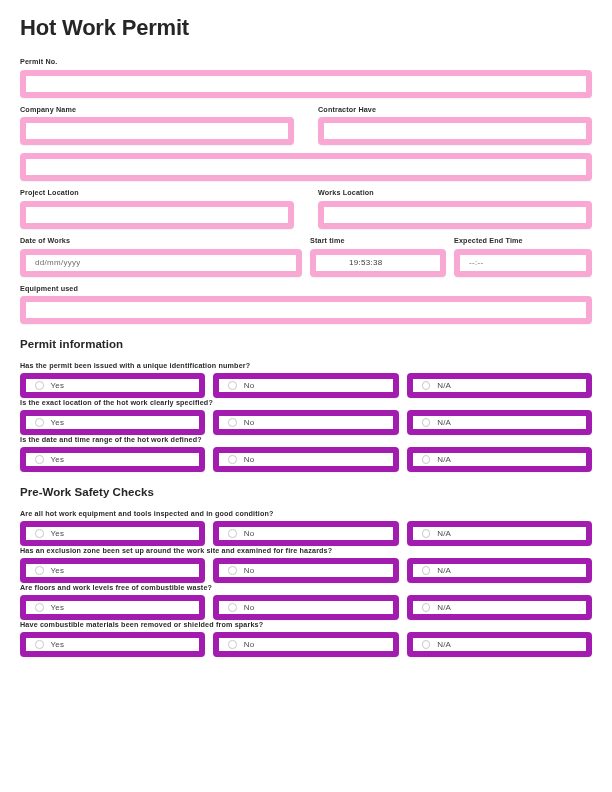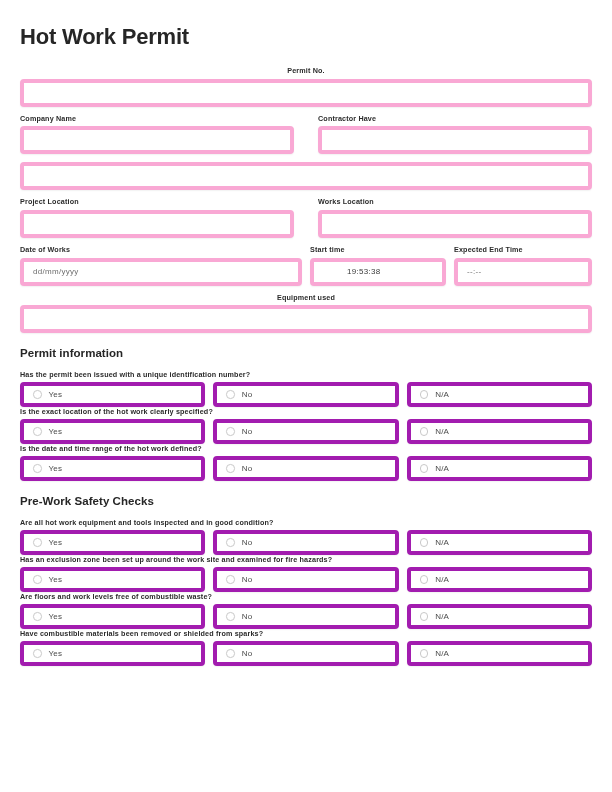--- a/index.html
+++ b/index.html
@@ -11,21 +11,21 @@
     background: #ffffff;
   }
   body {
     font-family: "Liberation Sans", "DejaVu Sans", sans-serif;
     color: #2b2b2b;
     -webkit-font-smoothing: antialiased;
   }
   .page {
     width: 612px;
     height: 792px;
-    padding: 25px 20px 0 20px;
+    padding: 16px 20px 0 20px;
     background: #ffffff;
     overflow: hidden;
   }
 
   
   .doc-title {
     font-size: 22px;
     font-weight: bold;
     color: #262626;
     letter-spacing: -0.2px;
@@ -40,21 +40,21 @@
     color: #2b2b2b;
     letter-spacing: 0.15px;
     margin-bottom: 3px;
     line-height: 1.2;
     white-space: nowrap;
   }
 
   
   .input-box {
     height: 28px;
-    border: 4px solid #f9a8d4;
+    border: 6px solid #f9a8d4;
     border-radius: 4px;
     background: #ffffff;
     box-shadow: 0 1px 1.5px rgba(0,0,0,0.055);
     display: flex;
     align-items: center;
     padding: 0 9px;
     font-size: 8px;
     color: #3c3c3c;
     width: 100%;
   }
@@ -64,21 +64,21 @@
     letter-spacing: 0.3px;
     margin-left: 24px;
   }
   .input-box .placeholder {
     font-size: 8px;
     color: #6e6e6e;
     letter-spacing: 0.3px;
   }
 
   
-  .field-row { margin-bottom: 8px; text-align: center; }
+  .field-row { margin-bottom: 8px; }
   .row-2col {
     display: flex;
     gap: 24px;
     margin-bottom: 8px;
   }
   .row-2col > .col { flex: 1 1 0; min-width: 0; }
   .row-3col {
     display: flex;
     gap: 8px;
     margin-bottom: 8px;
@@ -107,21 +107,21 @@
     letter-spacing: 0.15px;
     line-height: 1.25;
   }
   .options-row {
     display: flex;
     gap: 8px;
   }
   .option {
     flex: 1 1 0;
     height: 25px;
-    border: 4px solid #a21caf;
+    border: 6px solid #a21caf;
     border-radius: 4px;
     background: #ffffff;
     box-shadow: 0 1px 1.5px rgba(0,0,0,0.05);
     display: flex;
     align-items: center;
     padding: 0 9px;
     cursor: pointer;
   }
   .radio-circle {
     width: 8.5px;

